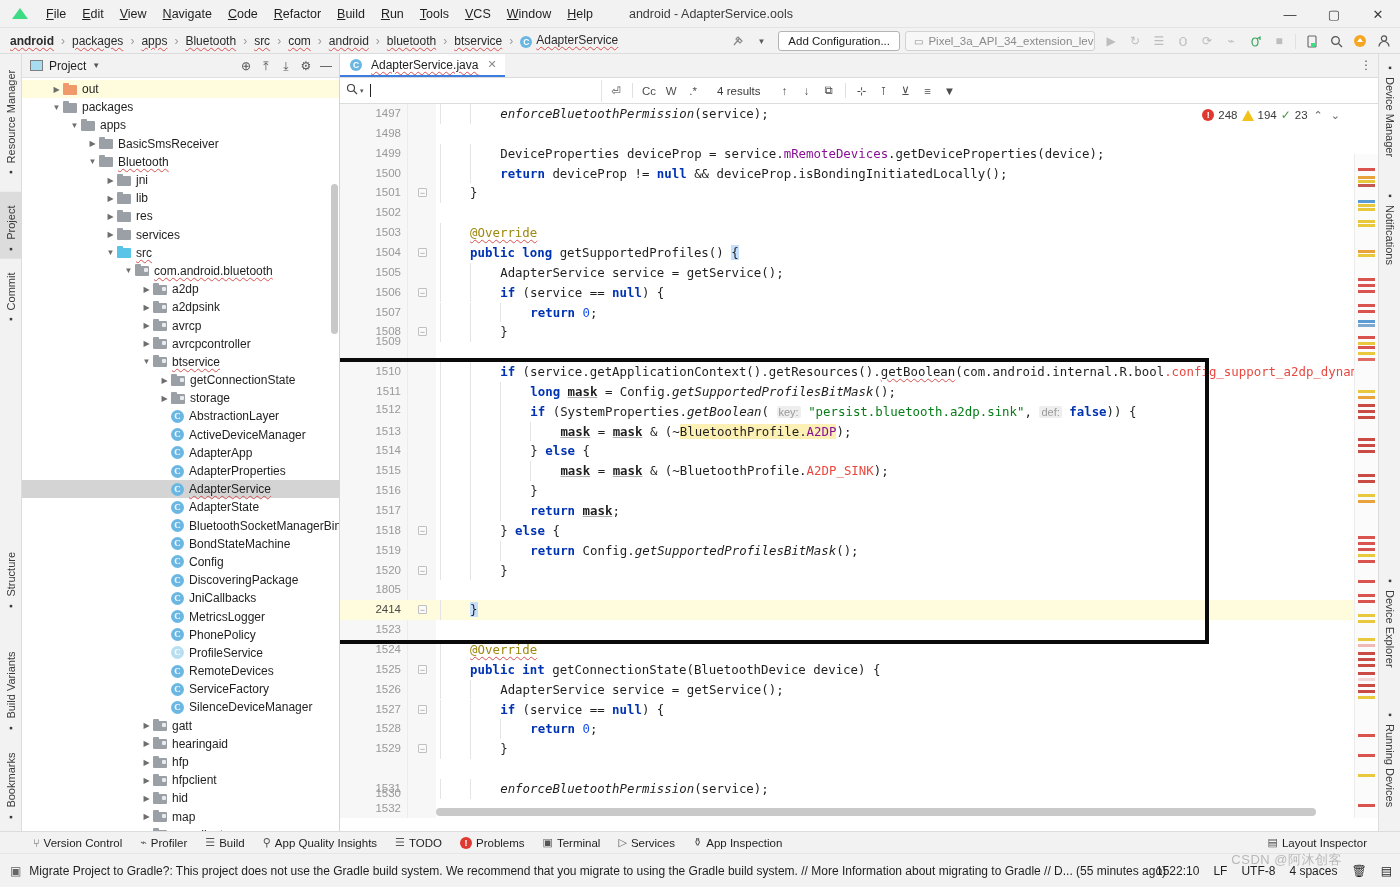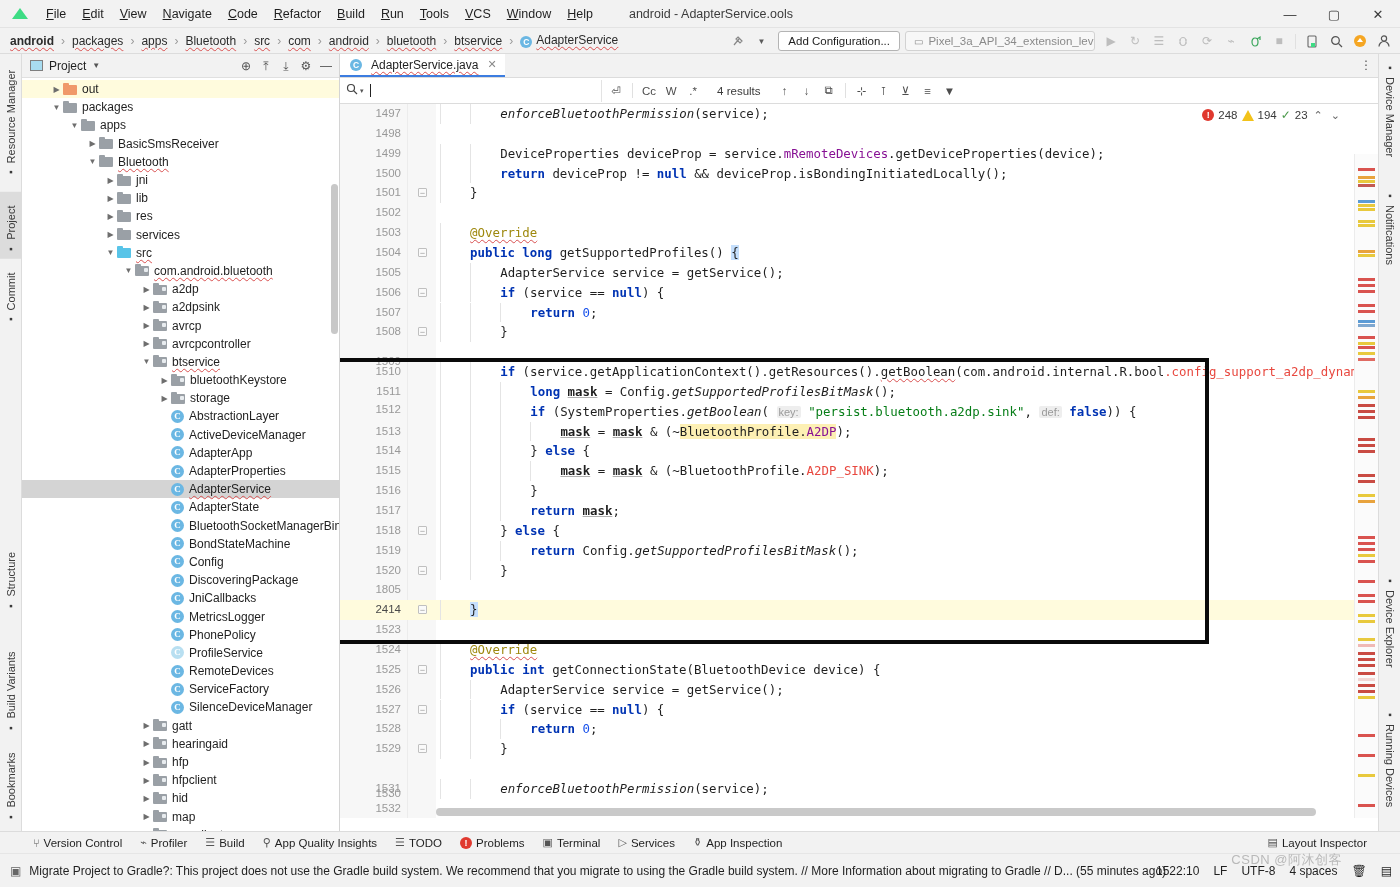--- a/index.html
+++ b/index.html
@@ -538,21 +538,21 @@
           <span class="folder pkg">
             <i></i>
           </span>
           <span class="tlabel squiggly">btservice</span>
         </div>
         <div class="trow" style="padding-left: 136px;">
           <span class="arrow">▶</span>
           <span class="folder pkg">
             <i></i>
           </span>
-          <span class="tlabel">bluetoothKeystore</span>
+          <span class="tlabel">getConnectionState</span>
         </div>
         <div class="trow" style="padding-left: 136px;">
           <span class="arrow">▶</span>
           <span class="folder pkg">
             <i></i>
           </span>
           <span class="tlabel">storage</span>
         </div>
         <div class="trow" style="padding-left: 136px;">
           <span class="arrow none">·</span>
@@ -754,21 +754,21 @@
           <div class="lnum" style="top: 39.7px;">1499</div>
           <div class="lnum" style="top: 59.55px;">1500</div>
           <div class="lnum" style="top: 79.4px;">1501</div>
           <div class="lnum" style="top: 99.25px;">1502</div>
           <div class="lnum" style="top: 119.1px;">1503</div>
           <div class="lnum" style="top: 138.95px;">1504</div>
           <div class="lnum" style="top: 158.8px;">1505</div>
           <div class="lnum" style="top: 178.65px;">1506</div>
           <div class="lnum" style="top: 198.5px;">1507</div>
           <div class="lnum" style="top: 218.35px;">1508</div>
-          <div class="lnum" style="top: 248px;">1509</div>
+          <div class="lnum" style="top: 228px;">1509</div>
           <div class="lnum" style="top: 258.05px;">1510</div>
           <div class="lnum" style="top: 277.9px;">1511</div>
           <div class="lnum" style="top: 296px;">1512</div>
           <div class="lnum" style="top: 317.6px;">1513</div>
           <div class="lnum" style="top: 337.45px;">1514</div>
           <div class="lnum" style="top: 357.3px;">1515</div>
           <div class="lnum" style="top: 377.15px;">1516</div>
           <div class="lnum" style="top: 397px;">1517</div>
           <div class="lnum" style="top: 416.85px;">1518</div>
           <div class="lnum" style="top: 436.7px;">1519</div>

